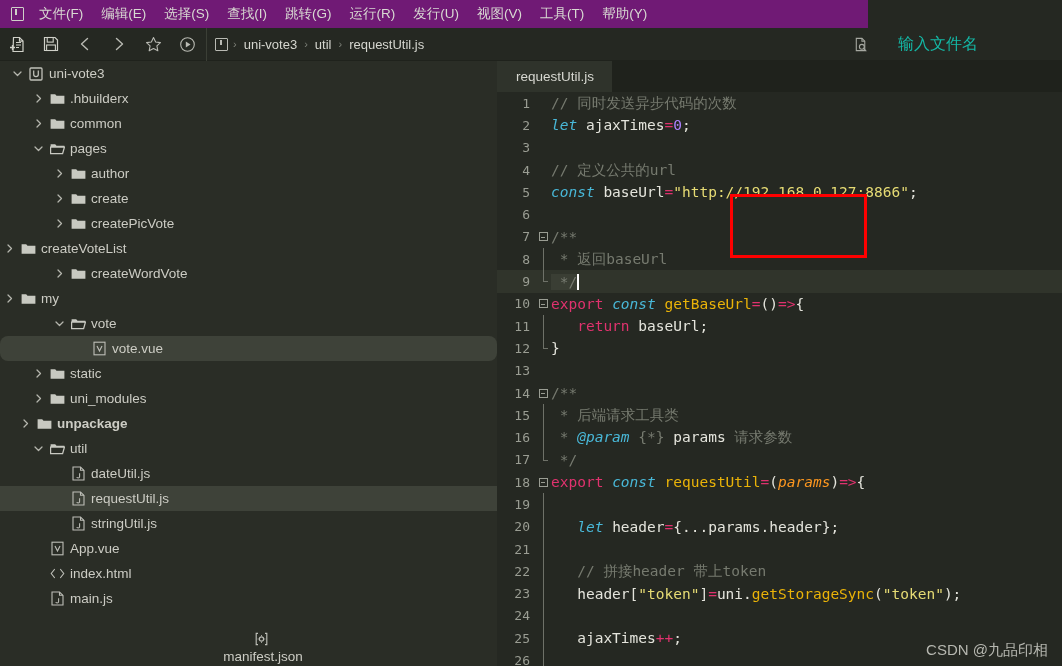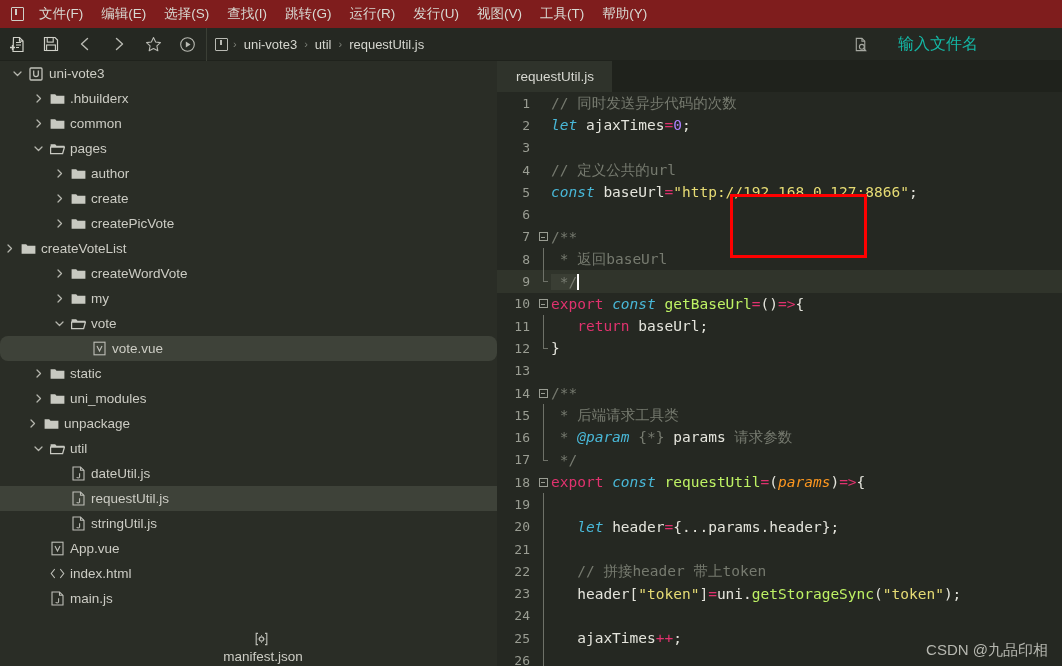--- a/index.html
+++ b/index.html
@@ -11,22 +11,22 @@
   }
   #app {
     position: relative;
     width: 1062px; height: 666px;
     background: #252822;
   }
 
   
   .menubar {
     position: absolute; left: 0; top: 0;
-    width: 1062px; height: 28px;
-    background: #7f1d1d;
+    width: 868px; height: 28px;
+    background: #701a75;
     display: flex; align-items: center;
   }
   .app-logo {
     width: 26px; height: 28px;
     display: flex; align-items: center; justify-content: center;
     margin-left: 4px;
   }
   .logo-glyph {
     width: 13px; height: 14px;
     border: 1.6px solid #cfd0c8;
@@ -218,21 +218,21 @@
     content: "";
     position: absolute; left: 0; top: 11px;
     width: 5px; height: 1px; background: #6e7168;
   }
   .ctext { color: #dcdcd4; }
 
   
   .t-cmt  { color: #767a6f; }
   .t-kw   { color: #e0326e; }
   .t-kw2  { color: #49b8d8; font-style: italic; }
-  .t-fn   { color: #bef264; }
+  .t-fn   { color: #eab308; }
   .t-str  { color: #e6db74; }
   .t-num  { color: #ae81ff; }
   .t-op   { color: #e0326e; }
   .t-plain{ color: #e4e4dc; }
   .t-par  { color: #fd971f; font-style: italic; }
   .t-tag  { color: #49b8d8; font-style: italic; }
 
   .cursor {
     display: inline-block;
     width: 1.5px; height: 16px;
@@ -452,21 +452,21 @@
             <path d="M4 2l3.5 3.5L4 9" fill="none" stroke="#b5b6ae" stroke-width="1.25" stroke-linecap="round" stroke-linejoin="round"></path>
           </svg>
         </span>
         <span class="ico">
           <svg width="15" height="13" viewBox="0 0 15 13">
             <path d="M0.6 2.3h4.6l1.3 1.5h7.9v7.9H0.6z" fill="#c8c9c1"></path>
           </svg>
         </span>
         <span class="tree-label">createWordVote</span>
       </div>
-      <div class="tree-row" style="padding-left: 50px;">
+      <div class="tree-row" style="">
         <span class="twisty">
           <svg width="11" height="11" viewBox="0 0 11 11">
             <path d="M4 2l3.5 3.5L4 9" fill="none" stroke="#b5b6ae" stroke-width="1.25" stroke-linecap="round" stroke-linejoin="round"></path>
           </svg>
         </span>
         <span class="ico">
           <svg width="15" height="13" viewBox="0 0 15 13">
             <path d="M0.6 2.3h4.6l1.3 1.5h7.9v7.9H0.6z" fill="#c8c9c1"></path>
           </svg>
         </span>
@@ -515,21 +515,21 @@
             <path d="M4 2l3.5 3.5L4 9" fill="none" stroke="#b5b6ae" stroke-width="1.25" stroke-linecap="round" stroke-linejoin="round"></path>
           </svg>
         </span>
         <span class="ico">
           <svg width="15" height="13" viewBox="0 0 15 13">
             <path d="M0.6 2.3h4.6l1.3 1.5h7.9v7.9H0.6z" fill="#c8c9c1"></path>
           </svg>
         </span>
         <span class="tree-label">uni_modules</span>
       </div>
-      <div class="tree-row" style="padding-left: 23px;">
+      <div class="tree-row" style="padding-left: 16px; font-weight: bold;">
         <span class="twisty">
           <svg width="11" height="11" viewBox="0 0 11 11">
             <path d="M4 2l3.5 3.5L4 9" fill="none" stroke="#b5b6ae" stroke-width="1.25" stroke-linecap="round" stroke-linejoin="round"></path>
           </svg>
         </span>
         <span class="ico">
           <svg width="15" height="13" viewBox="0 0 15 13">
             <path d="M0.6 2.3h4.6l1.3 1.5h7.9v7.9H0.6z" fill="#c8c9c1"></path>
           </svg>
         </span>

